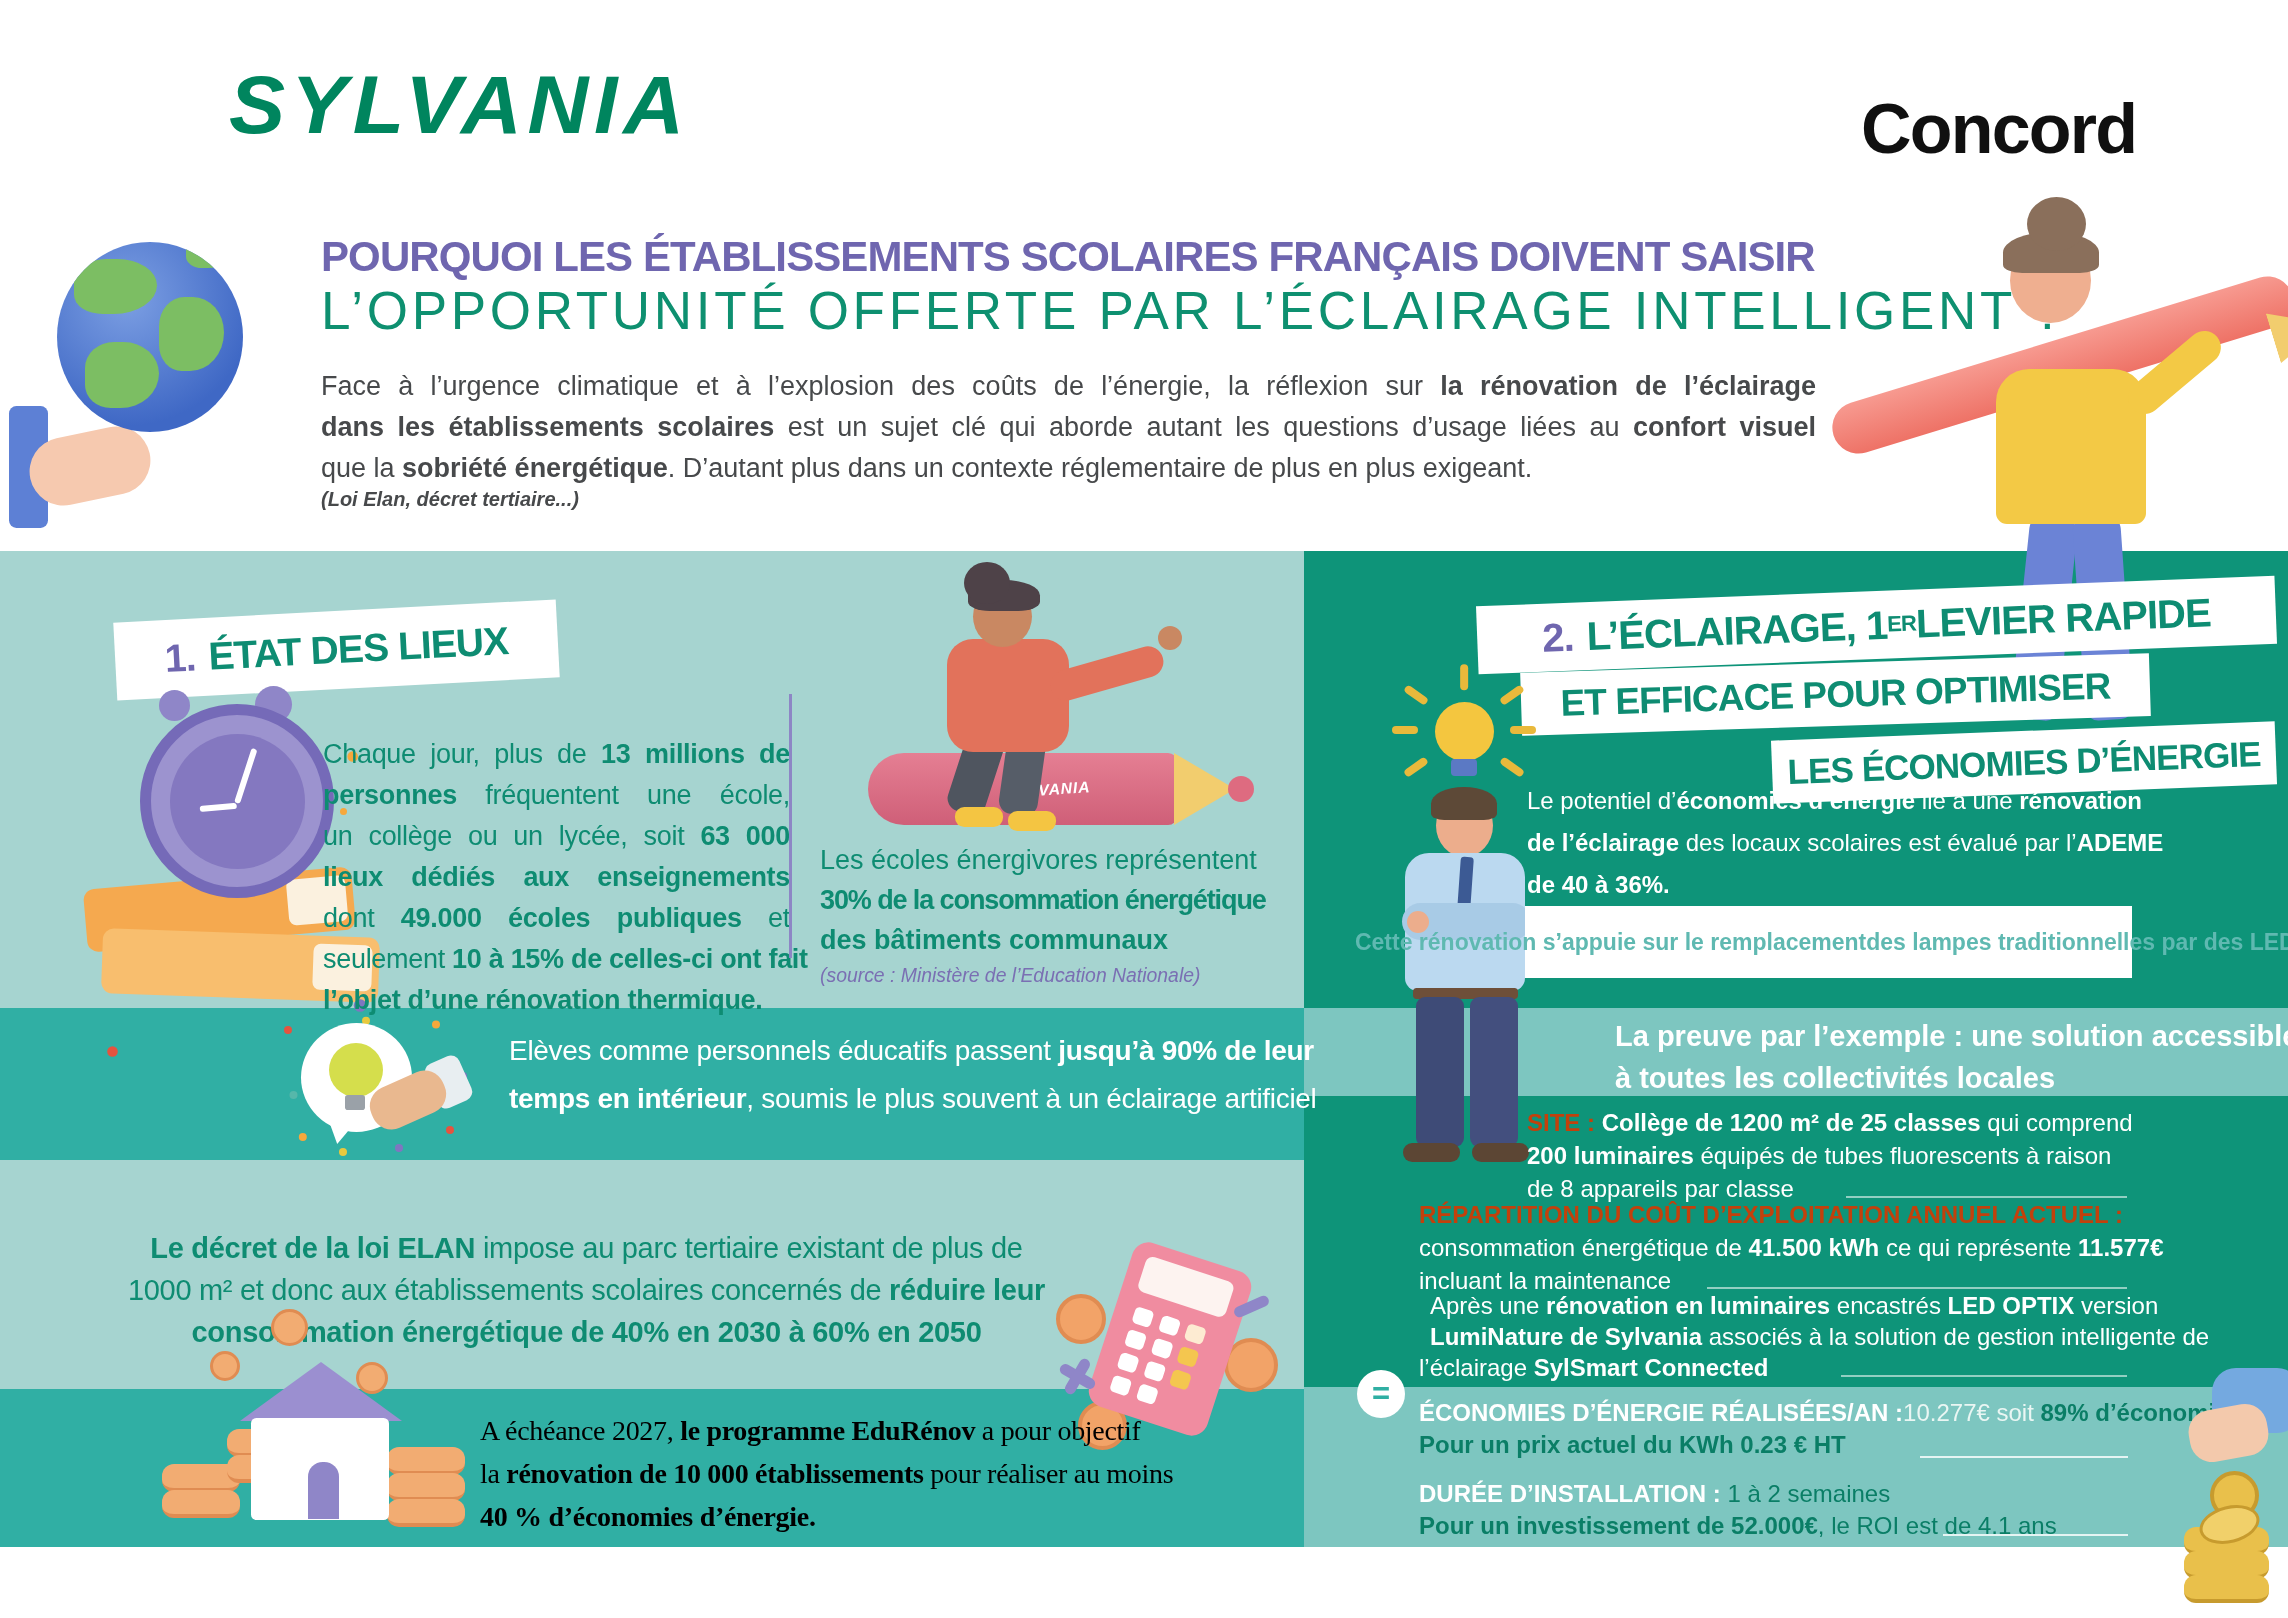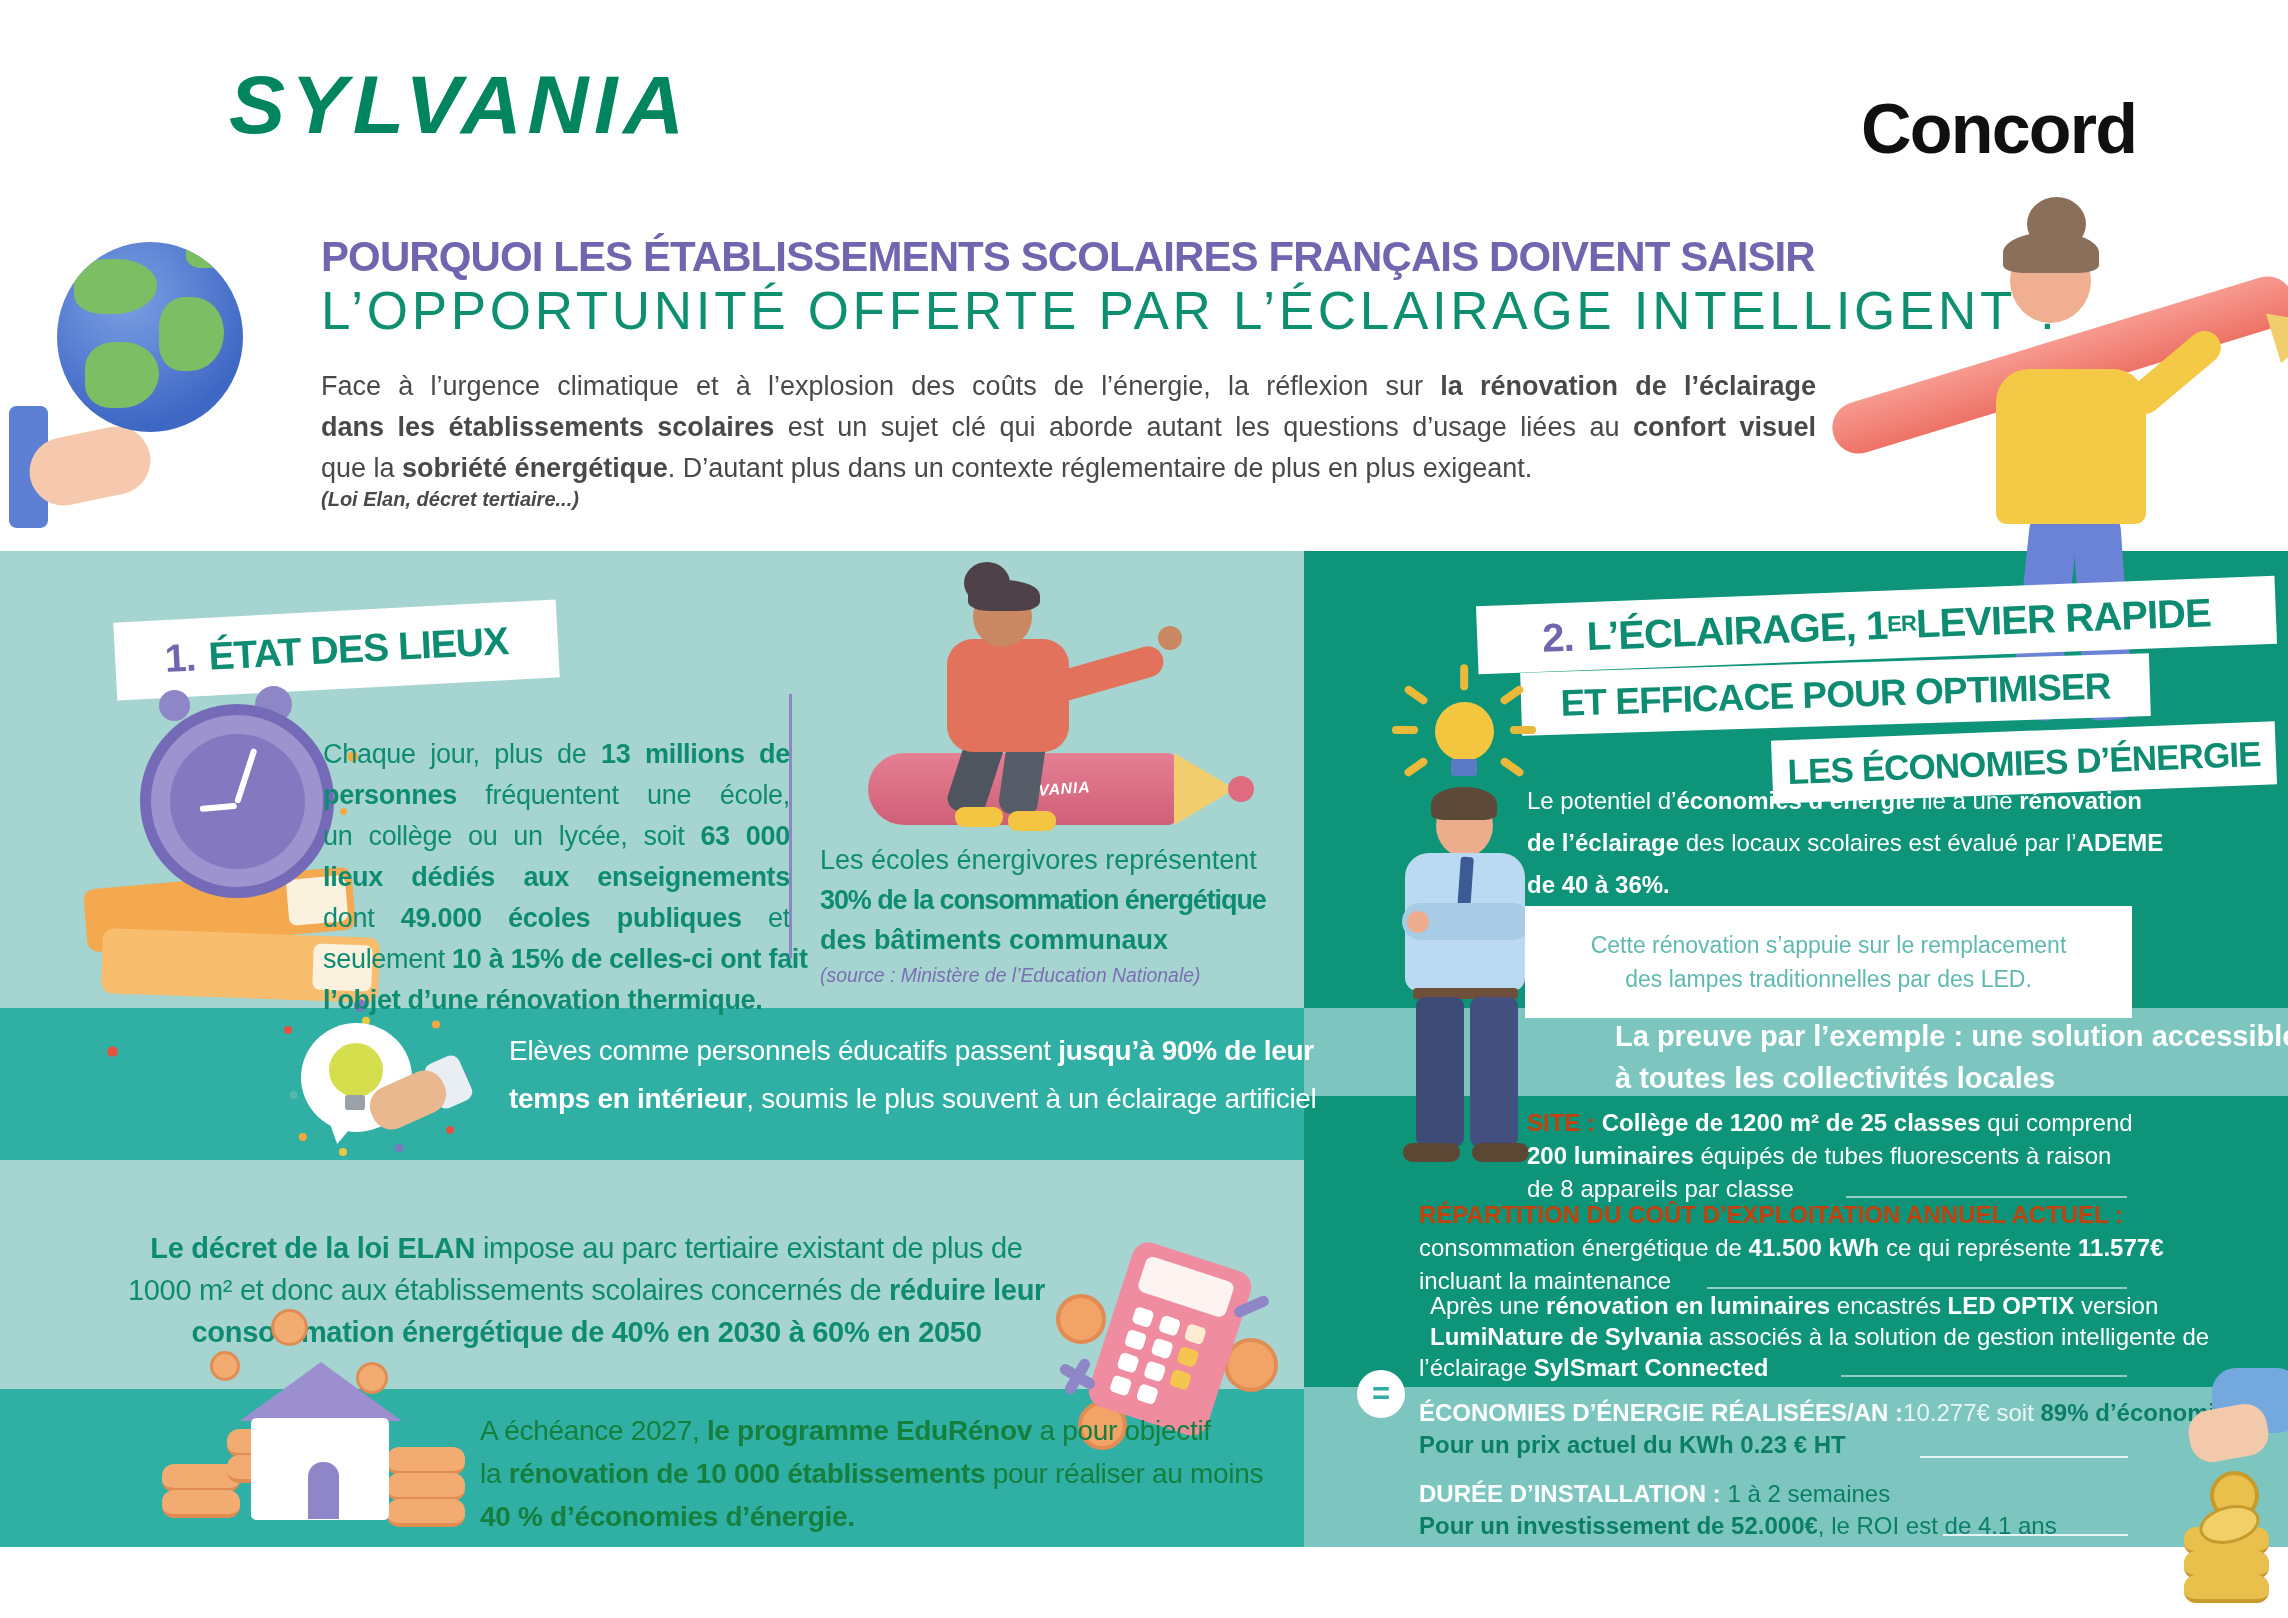--- a/index.html
+++ b/index.html
@@ -40,26 +40,26 @@
 
   
   .daily{left:323px;top:734px;width:467px;font-size:27px;line-height:41px;color:#0E8C72;letter-spacing:-0.3px;}
   .daily .ln:not(:last-child){text-align:justify;text-align-last:justify;}
   .divider{left:789px;top:694px;width:2.8px;height:264px;background:#8D86C5;}
   .schools{left:820px;top:840px;width:474px;font-size:27px;line-height:40px;color:#0E8C72;}
   .schools .ln:nth-child(2){letter-spacing:-1.1px;}
   .schools-src{left:820px;top:964px;font-size:19.4px;font-style:italic;color:#7A6FB3;}
   .eleves-text{left:509px;top:1027px;width:780px;font-size:28px;line-height:48px;color:#fff;letter-spacing:-0.3px;}
   .elan{left:111px;top:1227px;width:951px;font-size:29px;line-height:42px;color:#0E8C72;text-align:center;letter-spacing:-0.3px;}
-  .edurenov-text{left:480px;top:1409px;width:812px;font-size:28px;line-height:43px;color:#15803d;letter-spacing:-0.3px;}
+  .edurenov-text{left:480px;top:1409px;width:812px;font-size:28px;line-height:43px;color:#000000;letter-spacing:-0.3px;font-family:Liberation Serif, serif;}
 
   
   .potential{left:1527px;top:780px;width:611px;font-size:24px;line-height:42px;color:#fff;}
-  .led-box{left:1525px;top:906px;width:607px;height:112px;background:#fff;display:flex;flex-direction:column;
-           align-items:center;justify-content:center;font-size:23px;line-height:34px;font-weight:400;color:#5FB9B1;text-align:center;}
+  .led-box{left:1525px;top:906px;width:607px;height:72px;background:#fff;display:flex;flex-direction:row;
+           align-items:center;justify-content:center;font-size:23px;line-height:34px;font-weight:700;color:#5FB9B1;text-align:center;}
   .proof{left:1615px;top:1015px;width:701px;font-size:29px;line-height:42px;font-weight:700;color:#fff;}
   .rp{color:#fff;font-size:24px;line-height:33px;}
   .site{left:1527px;top:1106px;width:600px;}
   .lbl{color:#c2410c;font-weight:700;}
   .cost{left:1419px;top:1198px;width:709px;}
   .cost .ln:nth-child(2){text-align:justify;text-align-last:justify;}
   .apres{left:1419px;top:1290px;width:709px;font-size:24px;line-height:31px;color:#fff;}
   .apres .ln:not(:last-child){text-align:justify;text-align-last:justify;margin-left:11px;}
   .results{left:1419px;top:1397px;width:868px;font-size:24px;line-height:32px;}
   .wlab{color:#fff;font-weight:700;}

